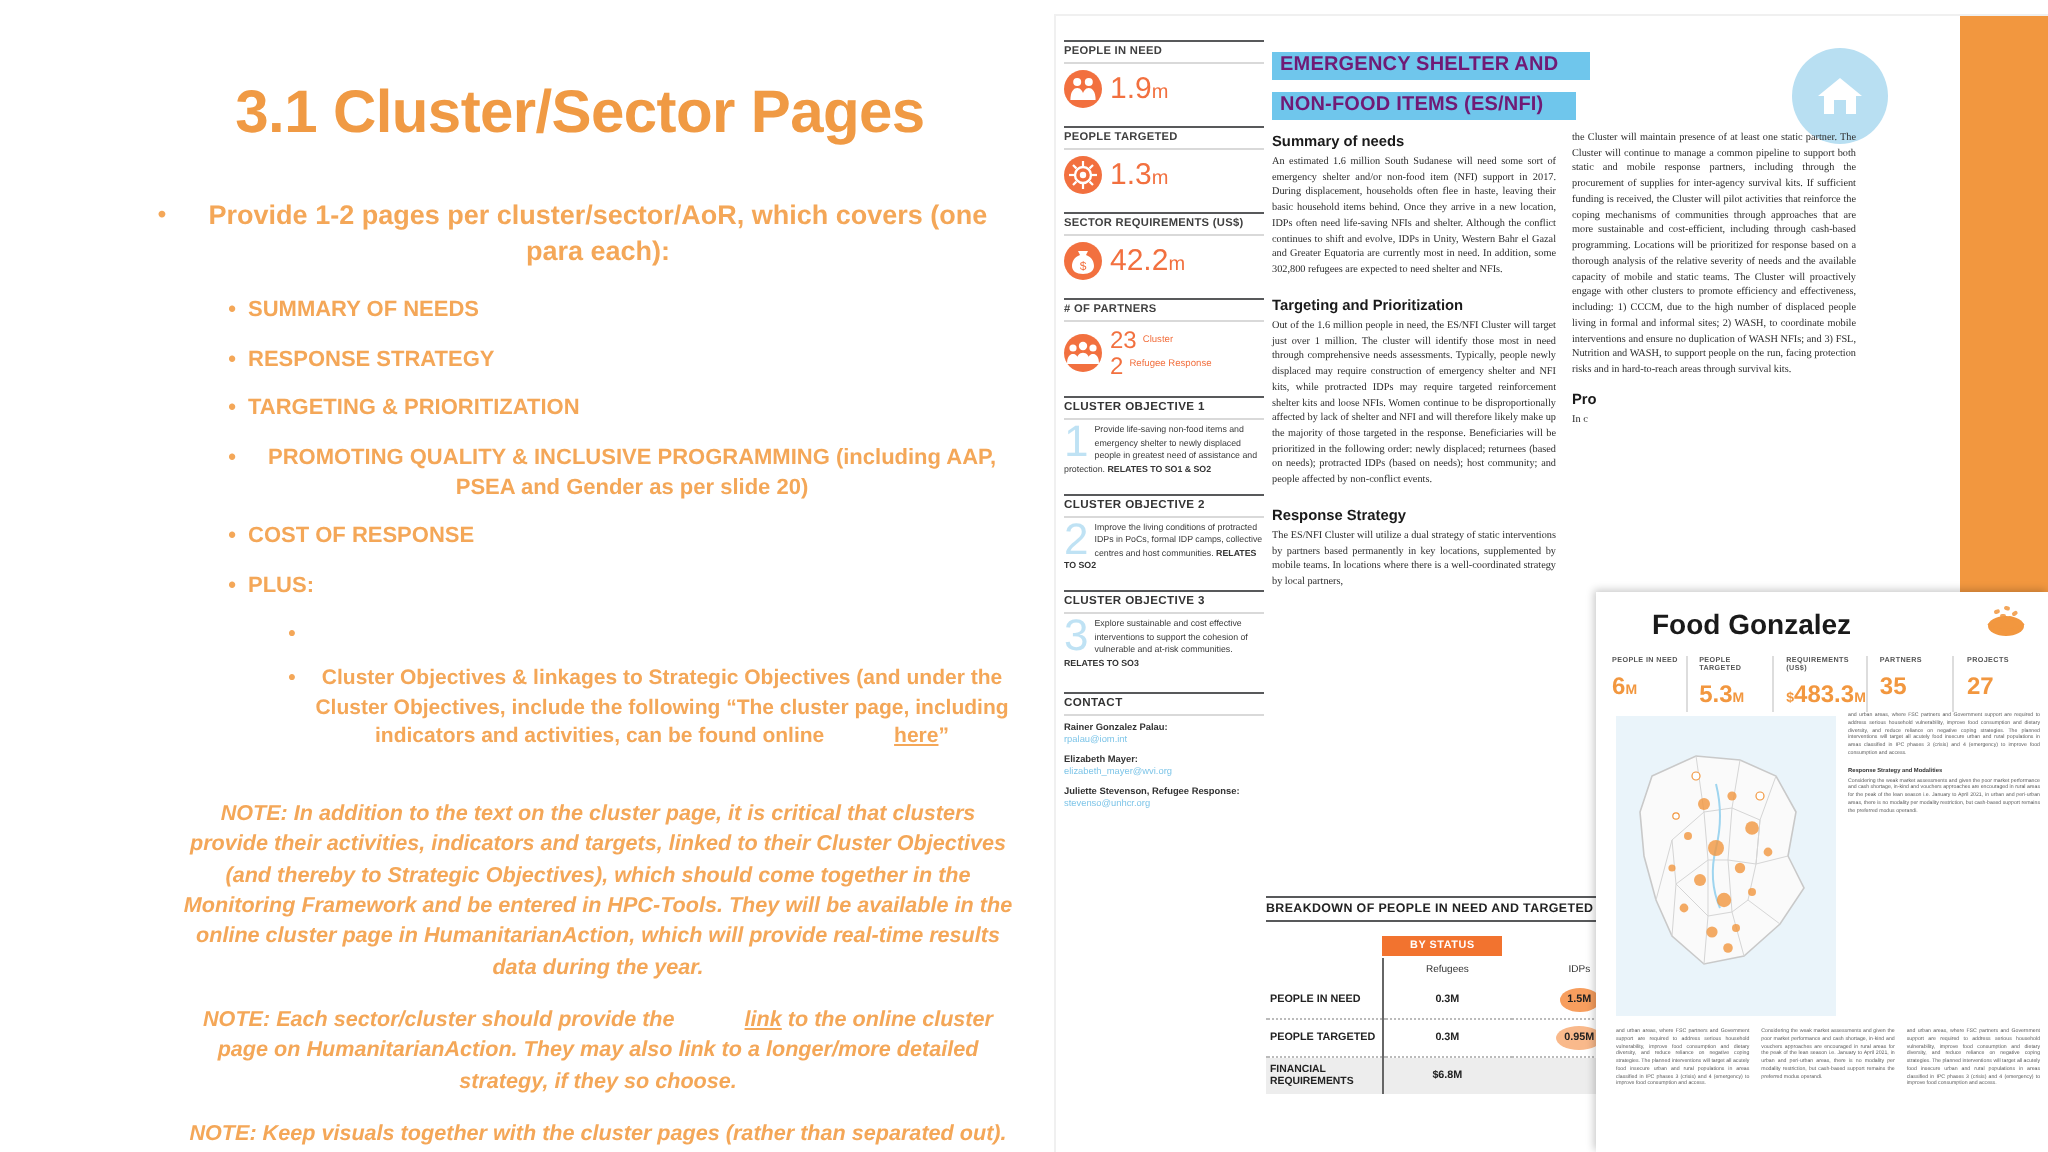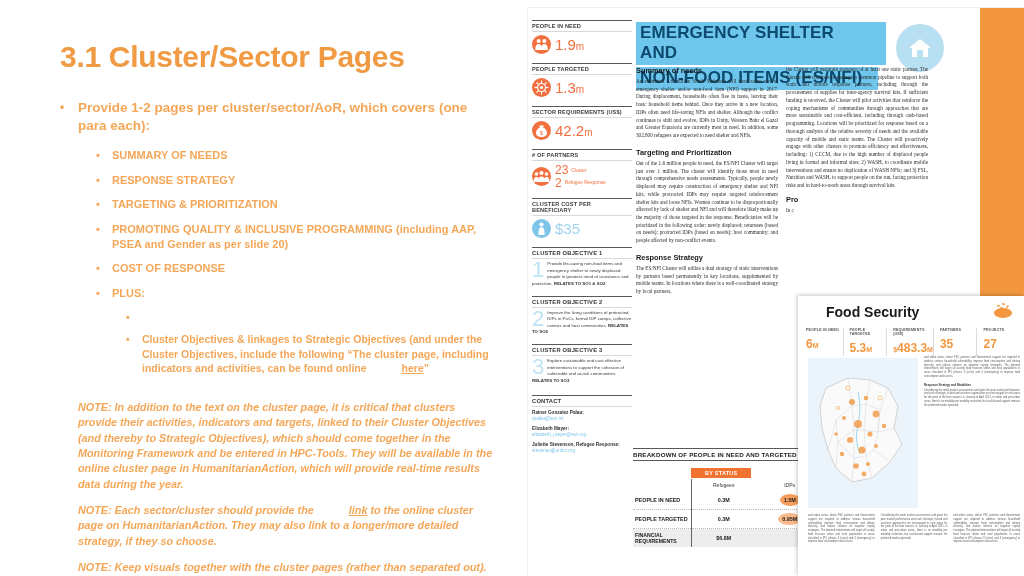--- a/index.html
+++ b/index.html
@@ -6,21 +6,21 @@
   html, body {
     margin: 0; padding: 0;
     width: 1024px; height: 576px;
     background: #ffffff;
     font-family: "Liberation Sans", sans-serif;
     overflow: hidden;
   }
   #slide { position: relative; width: 1024px; height: 576px; background: #fff; }
 
   
-  #left-pane { position: absolute; left: 4px; top: 0; width: 520px; height: 576px; padding: 40px 28px 0 56px; }
+  #left-pane { position: absolute; left: 16px; top: 0; width: 520px; height: 576px; padding: 40px 28px 0 56px; text-align: center; }
   #slide-title {
     color: #F09A44; font-size: 30px; font-weight: bold; letter-spacing: -0.3px;
     margin: 0 0 26px 0; line-height: 1.1;
   }
   .bullet-l1 { display: flex; color: #F4A758; font-weight: bold; font-size: 13.5px; line-height: 1.35; margin-bottom: 13px; }
   .bullet-l1 .dot { width: 18px; flex: none; font-size: 12px; }
   .bullet-l2 { display: flex; color: #F4A758; font-weight: bold; font-size: 11px; line-height: 1.4; margin-bottom: 9px; padding-left: 36px; }
   .bullet-l2 .dot { width: 16px; flex: none; }
   .bullet-l3 { display: flex; color: #F4A758; font-weight: bold; font-size: 10.5px; line-height: 1.4; margin-bottom: 7px; padding-left: 66px; }
   .bullet-l3 .dot { width: 16px; flex: none; }
@@ -68,22 +68,22 @@
   #contact-block { margin-top: 10px; }
   .contact-head { font-size: 5.8px; font-weight: bold; color: #333; letter-spacing: .2px;
     border-top: 1px solid #58595b; border-bottom: 1px solid #d9d9d9; padding: 2px 0; margin-bottom: 3px; }
   .contact-item { margin-bottom: 3px; font-size: 4.7px; line-height: 1.4; }
   .contact-name { color: #333; font-weight: bold; }
   .contact-mail { color: #7EC5E8; }
 
   
   #doc-title-wrap { position: absolute; left: 108px; top: 14px; width: 250px; }
   .doc-title-line {
-    display: inline-block; background: #6FC6EC; color: #0c4a6e; font-weight: bold;
-    font-size: 17px; letter-spacing: 0.1px; padding: 1px 16px 2px 4px; margin-bottom: 2px;
+    display: inline-block; background: #6FC6EC; color: #701a75; font-weight: bold;
+    font-size: 10px; letter-spacing: 0.1px; padding: 1px 16px 2px 4px; margin-bottom: 2px;
   }
   #house-badge {
     position: absolute; left: 368px; top: 16px; width: 48px; height: 48px; border-radius: 50%;
     background: #B8DFF2; display: flex; align-items: center; justify-content: center;
   }
 
   
   #col-mid { position: absolute; left: 108px; top: 58px; width: 142px; }
   #col-right { position: absolute; left: 258px; top: 58px; width: 142px; }
   .sec-head { font-size: 7.4px; font-weight: bold; color: #1a1a1a; margin: 0 0 3px 0; }
@@ -268,32 +268,20 @@
               <span class="partner-txt">Cluster</span>
             </div>
             <div class="partner-line">
               <span class="partner-num">2</span>
               <span class="partner-txt">Refugee Response</span>
             </div>
           </div>
         </div>
       </div>
 
-      <div class="stat-block">
-        <div class="stat-label">CLUSTER COST PER BENEFICIARY</div>
-        <div class="stat-row">
-          <div class="stat-icon blue">
-            <svg width="19" height="19" viewBox="0 0 19 19">
-                <circle cx="9.5" cy="5.5" r="2.1" fill="#fff"></circle>
-                <path d="M6.4 16 C6.4 9.5 7.6 8.3 9.5 8.3 C11.4 8.3 12.6 9.5 12.6 16 Z" fill="#fff"></path>
-              </svg>
-          </div>
-          <div class="stat-value blue">$35</div>
-        </div>
-      </div>
 
       <div class="obj-block">
         <div class="obj-head">CLUSTER OBJECTIVE 1</div>
         <div class="obj-body">
           <span class="obj-num">1</span><span>Provide life-saving non-food items and emergency shelter to newly displaced people in greatest need of assistance and protection. </span><span class="obj-rel">RELATES TO SO1 &amp; SO2</span>
         </div>
       </div>
 
       <div class="obj-block">
         <div class="obj-head">CLUSTER OBJECTIVE 2</div>
@@ -372,21 +360,21 @@
             <td class="bd-cell"></td>
             <td class="bd-cell">$35.4M</td>
           </tr>
         </tbody>
       </table>
     </div>
   </div>
 
   <div id="fs-page">
     <div id="fs-leftcol"></div>
-    <div id="fs-title">Food Security</div>
+    <div id="fs-title">Food Gonzalez</div>
     <div id="fs-bowl">
       <svg width="26" height="20" viewBox="0 0 26 20">
         <ellipse cx="13" cy="13" rx="9" ry="5" fill="#F2973F"></ellipse>
         <path d="M4 12 Q13 18 22 12" fill="none" stroke="#F2973F" stroke-width="1"></path>
         <g fill="#F2973F" opacity=".85">
           <rect x="7" y="5" width="3" height="2" rx="1" transform="rotate(-20 8 6)"></rect>
           <rect x="12" y="3" width="3" height="2" rx="1" transform="rotate(15 13 4)"></rect>
           <rect x="16" y="6" width="3" height="2" rx="1" transform="rotate(-35 17 7)"></rect>
           <rect x="10" y="7" width="3" height="2" rx="1"></rect>
           <rect x="14" y="8" width="3" height="2" rx="1" transform="rotate(25 15 9)"></rect>

